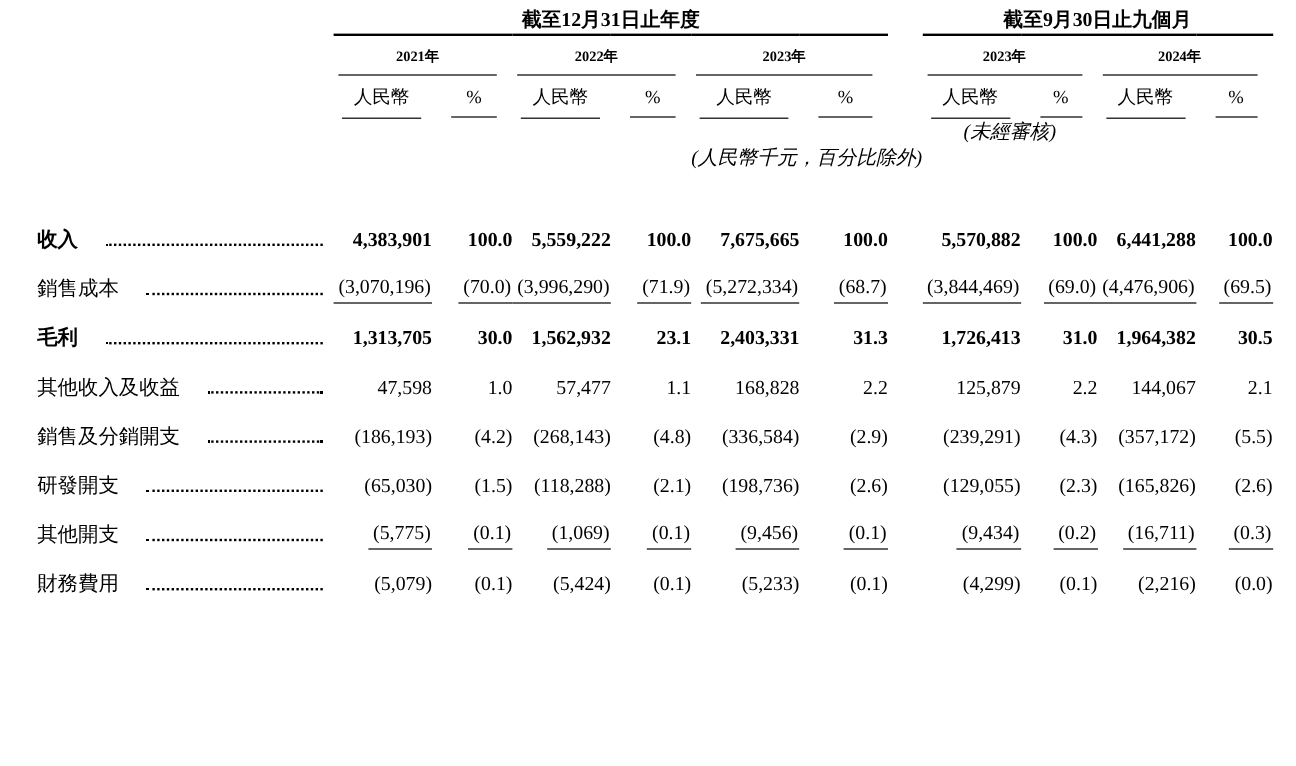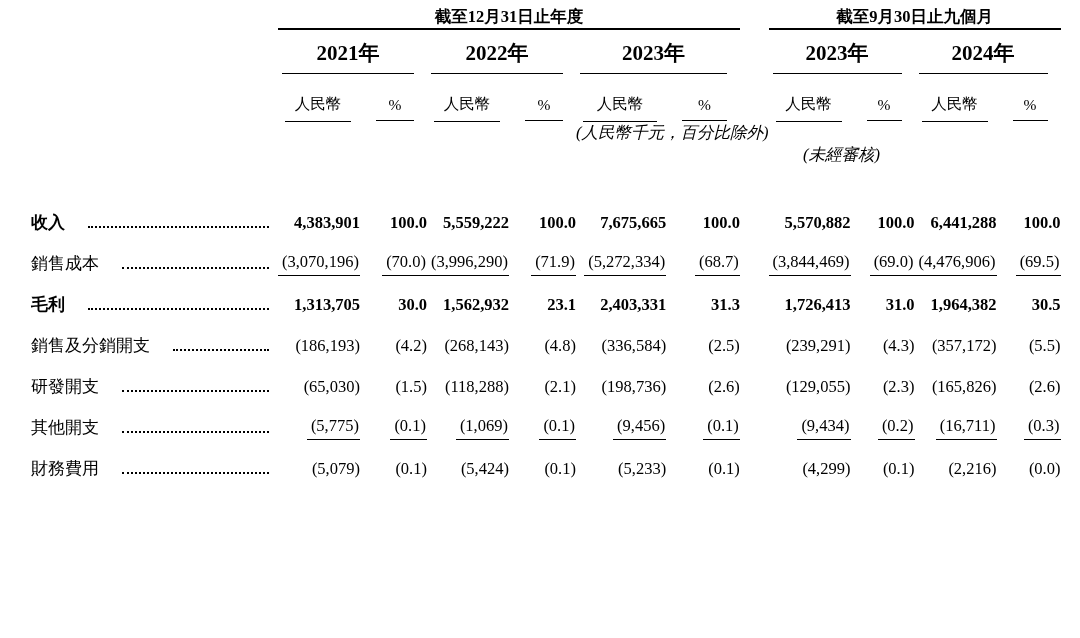--- a/index.html
+++ b/index.html
@@ -6,21 +6,21 @@
   .page {
     width:1080px; height:520px; position:relative; overflow:hidden;
     background:#ffffff; color:#000;
     font-family:"Liberation Serif","DejaVu Serif",serif;
   }
   table.fin { position:absolute; left:30px; top:6px; border-collapse:collapse; table-layout:fixed; }
   table.fin td { padding:0; font-size:16.5px; color:#000; }
 
   
   td.grp { font-weight:bold; text-align:center; font-size:16px; padding:12px 0 8px; border-bottom:2px solid #000; }
-  .yl  { font-weight:bold; text-align:center; font-size:21px; padding:9px 0 6px; border-bottom:1.7px solid #000; margin:0 13px 12px 4px; }
+  .yl  { font-weight:bold; text-align:center; font-size:12px; padding:9px 0 6px; border-bottom:1.7px solid #000; margin:0 13px 0 4px; }
   .sl  { font-weight:normal; text-align:center; font-size:15.5px; padding:8px 0 6px; border-bottom:1.7px solid #000; margin:0 9px 0 7px; }
   .sl.pct { margin:0 13px 0 16px; }
   td.unaud { font-style:italic; text-align:center; font-size:14.5px; white-space:nowrap; padding-top:12px; }
   td.units { font-style:italic; text-align:center; font-size:14.5px; white-space:nowrap; padding-top:10px; overflow:visible; }
   tr.gap td { height:36px; }
 
   
   tbody.rows td { height:41px; vertical-align:middle; }
   td.num { text-align:right; padding-right:6px; white-space:nowrap; font-size:16.5px; }
   tr.emph td, tr.emph .txt { font-weight:bold; }
@@ -102,28 +102,28 @@
             <div class="sl pct">%</div>
           </td>
         <td>
             <div class="sl">人民幣</div>
           </td>
         <td>
             <div class="sl pct">%</div>
           </td>
       </tr>
       <tr>
+        <td colspan="8"></td>
+        <td colspan="2" class="unaud">(未經審核)</td>
+        <td colspan="2"></td>
+      </tr>
+      <tr>
         <td colspan="5"></td>
         <td colspan="3" class="units">(人民幣千元，百分比除外)</td>
         <td colspan="4"></td>
-      </tr>
-      <tr>
-        <td colspan="8"></td>
-        <td colspan="2" class="unaud">(未經審核)</td>
-        <td colspan="2"></td>
       </tr>
       <tr class="gap">
           <td colspan="12"></td>
         </tr>
     </thead>
     <tbody class="rows" id="rows">
         <tr class="emph">
           <td>
             <div class="leader">
               <span class="txt">收入</span>
@@ -176,30 +176,49 @@
           <td class="num">31.3</td>
           <td></td>
           <td class="num">1,726,413</td>
           <td class="num">31.0</td>
           <td class="num">1,964,382</td>
           <td class="num">30.5</td>
         </tr>
         <tr class="">
           <td>
             <div class="leader">
+              <span class="txt">其他收入及收益</span>
+              <span class="dots"></span>
+            </div>
+          </td>
+          <td class="num">47,598</td>
+          <td class="num">1.0</td>
+          <td class="num">57,477</td>
+          <td class="num">1.1</td>
+          <td class="num">168,828</td>
+          <td class="num">2.2</td>
+          <td></td>
+          <td class="num">125,879</td>
+          <td class="num">2.2</td>
+          <td class="num">144,067</td>
+          <td class="num">2.1</td>
+        </tr>
+        <tr class="">
+          <td>
+            <div class="leader">
               <span class="txt">銷售及分銷開支</span>
               <span class="dots"></span>
             </div>
           </td>
           <td class="num">(186,193)</td>
           <td class="num">(4.2)</td>
           <td class="num">(268,143)</td>
           <td class="num">(4.8)</td>
           <td class="num">(336,584)</td>
-          <td class="num">(2.5)</td>
+          <td class="num">(2.9)</td>
           <td></td>
           <td class="num">(239,291)</td>
           <td class="num">(4.3)</td>
           <td class="num">(357,172)</td>
           <td class="num">(5.5)</td>
         </tr>
         <tr class="">
           <td>
             <div class="leader">
               <span class="txt">研發開支</span>

